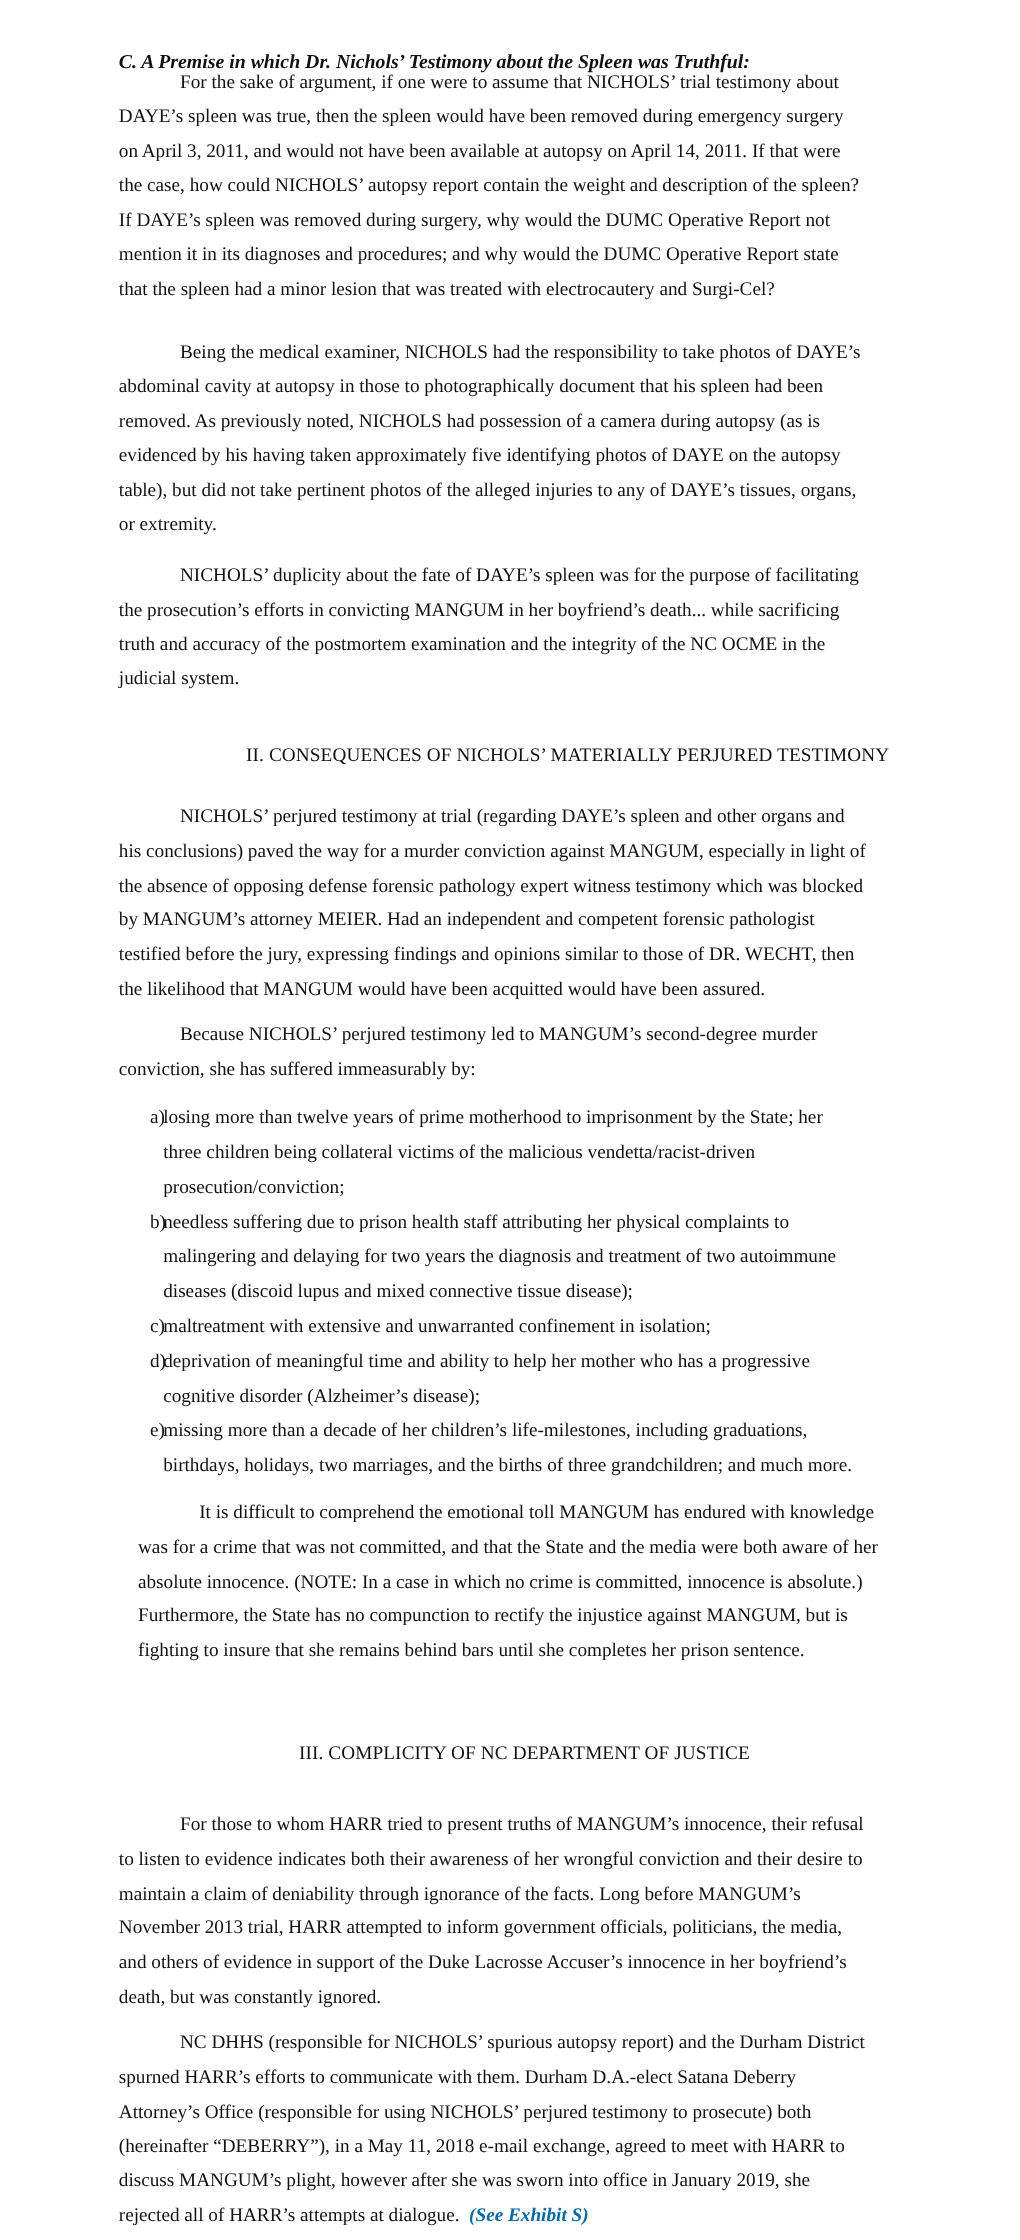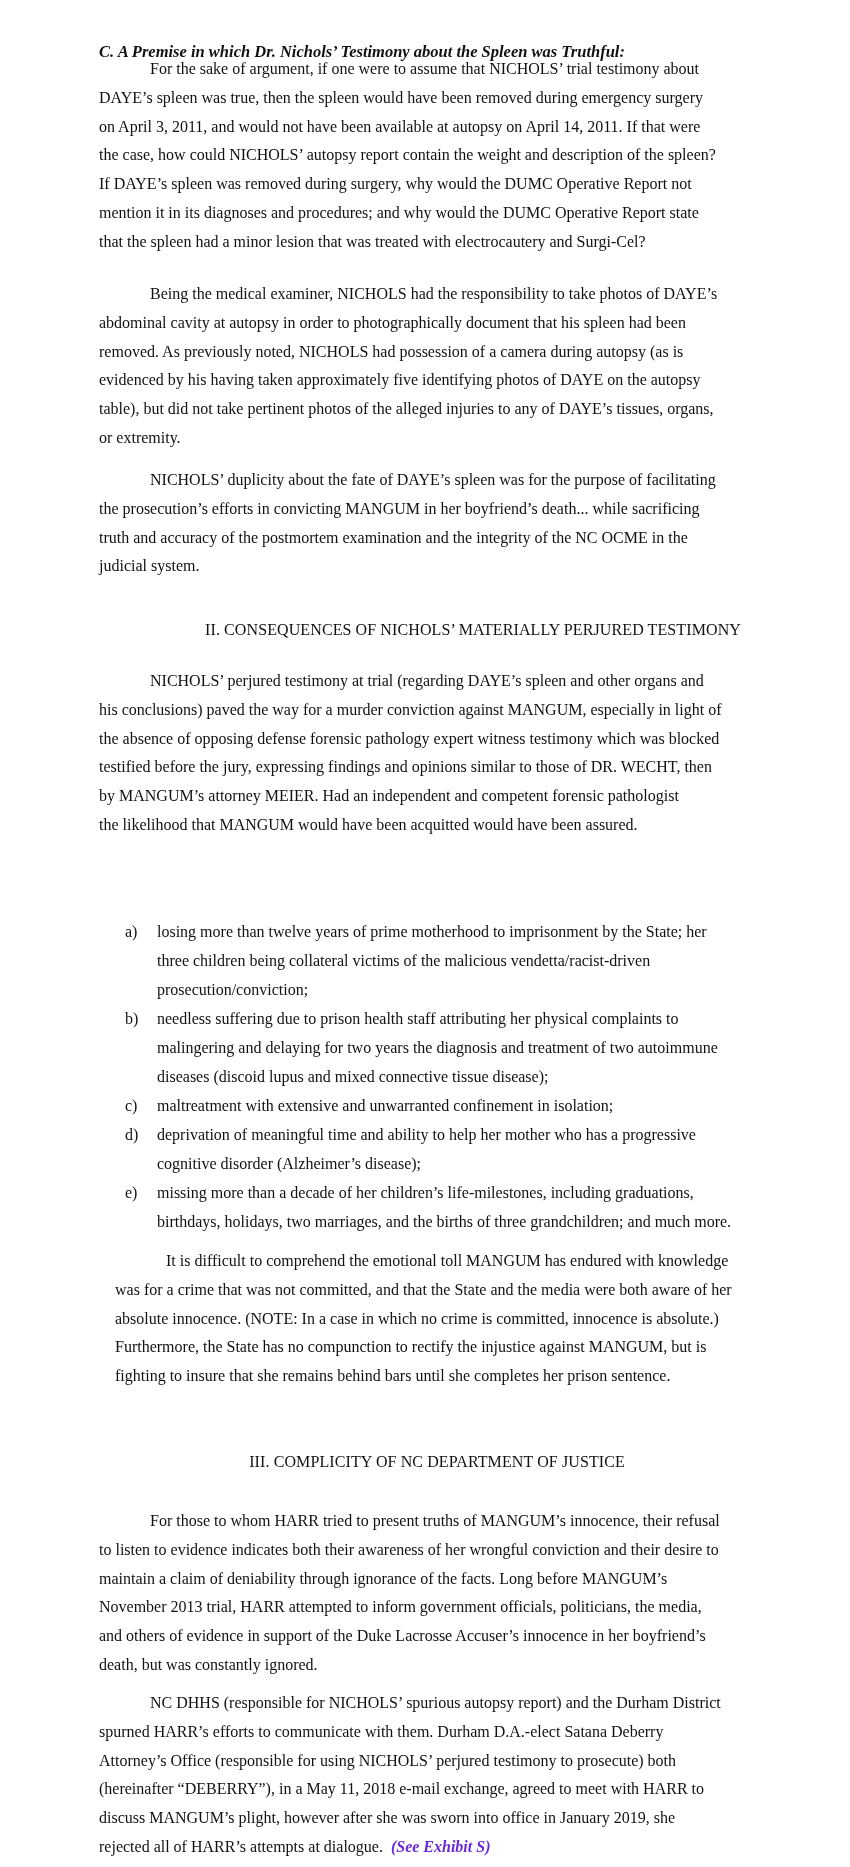--- a/index.html
+++ b/index.html
@@ -38,23 +38,23 @@
       position: absolute;
       left: 0;
       width: 850px;
       text-align: center;
       font-size: 16px;
       line-height: 28px;
       letter-spacing: 0.1px;
     }
     .list-item { position: absolute; left: 125px; font-size: 16px; line-height: 28.8px; white-space: nowrap; }
     .list-marker { position: absolute; left: 0; width: 24px; }
-    .list-body { position: absolute; left: 32px; }
+    .list-body { position: absolute; left: 11px; }
     .exhibit-link {
-      color: #6d28d9;
+      color: #0369a1;
       font-style: italic;
       font-weight: bold;
       cursor: pointer;
     }
   </style>
 </head>
 <body>
 
 <div class="page">
 
@@ -65,45 +65,49 @@
     <span class="line">DAYE’s spleen was true, then the spleen would have been removed during emergency surgery</span>
     <span class="line">on April 3, 2011, and would not have been available at autopsy on April 14, 2011.  If that were</span>
     <span class="line">the case, how could NICHOLS’ autopsy report contain the weight and description of the spleen?</span>
     <span class="line">If DAYE’s spleen was removed during surgery, why would the DUMC Operative Report not</span>
     <span class="line">mention it in its diagnoses and procedures; and why would the DUMC Operative Report state</span>
     <span class="line">that the spleen had a minor lesion that was treated with electrocautery and Surgi-Cel?</span>
   </div>
 
   <div class="text" style="top:280px;">
     <span class="line indent">Being the medical examiner, NICHOLS had the responsibility to take photos of DAYE’s</span>
-    <span class="line">abdominal cavity at autopsy in order to photographically document that his spleen had been</span>
+    <span class="line">abdominal cavity at autopsy in those to photographically document that his spleen had been</span>
     <span class="line">removed.  As previously noted, NICHOLS had possession of a camera during autopsy (as is</span>
     <span class="line">evidenced by his having taken approximately five identifying photos of DAYE on the autopsy</span>
     <span class="line">table), but did not take pertinent photos of the alleged injuries to any of DAYE’s tissues, organs,</span>
     <span class="line">or extremity.</span>
   </div>
 
   <div class="text" style="top:466px;">
     <span class="line indent">NICHOLS’ duplicity about the fate of DAYE’s spleen was for the purpose of facilitating</span>
     <span class="line">the prosecution’s efforts in convicting MANGUM in her boyfriend’s death... while sacrificing</span>
     <span class="line">truth and accuracy of the postmortem examination and the integrity of the NC OCME in the</span>
     <span class="line">judicial system.</span>
   </div>
 
   <div class="section-heading" style="top:616px;margin-left:48px;">II.  CONSEQUENCES OF NICHOLS’ MATERIALLY PERJURED TESTIMONY</div>
 
   <div class="text" style="top:667px;">
     <span class="line indent">NICHOLS’ perjured testimony at trial (regarding DAYE’s spleen and other organs and</span>
     <span class="line">his conclusions) paved the way for a murder conviction against MANGUM, especially in light of</span>
     <span class="line">the absence of opposing defense forensic pathology expert witness testimony which was blocked</span>
+    <span class="line">by MANGUM’s attorney MEIER.  Had an independent and competent forensic pathologist</span>
     <span class="line">testified before the jury, expressing findings and opinions similar to those of DR. WECHT, then</span>
-    <span class="line">by MANGUM’s attorney MEIER.  Had an independent and competent forensic pathologist</span>
     <span class="line">the likelihood that MANGUM would have been acquitted would have been assured.</span>
   </div>
 
+  <div class="text" style="top:849px;">
+    <span class="line indent">Because NICHOLS’ perjured testimony led to MANGUM’s second-degree murder</span>
+    <span class="line">conviction, she has suffered immeasurably by:</span>
+  </div>
 
   <div class="list-item" style="top:918px;">
     <span class="list-marker">a)</span>
     <span class="list-body">
       <span class="line">losing more than twelve years of prime motherhood to imprisonment by the State; her</span>
       <span class="line">three children being collateral victims of the malicious vendetta/racist-driven</span>
       <span class="line">prosecution/conviction;</span>
     </span>
   </div>
 

